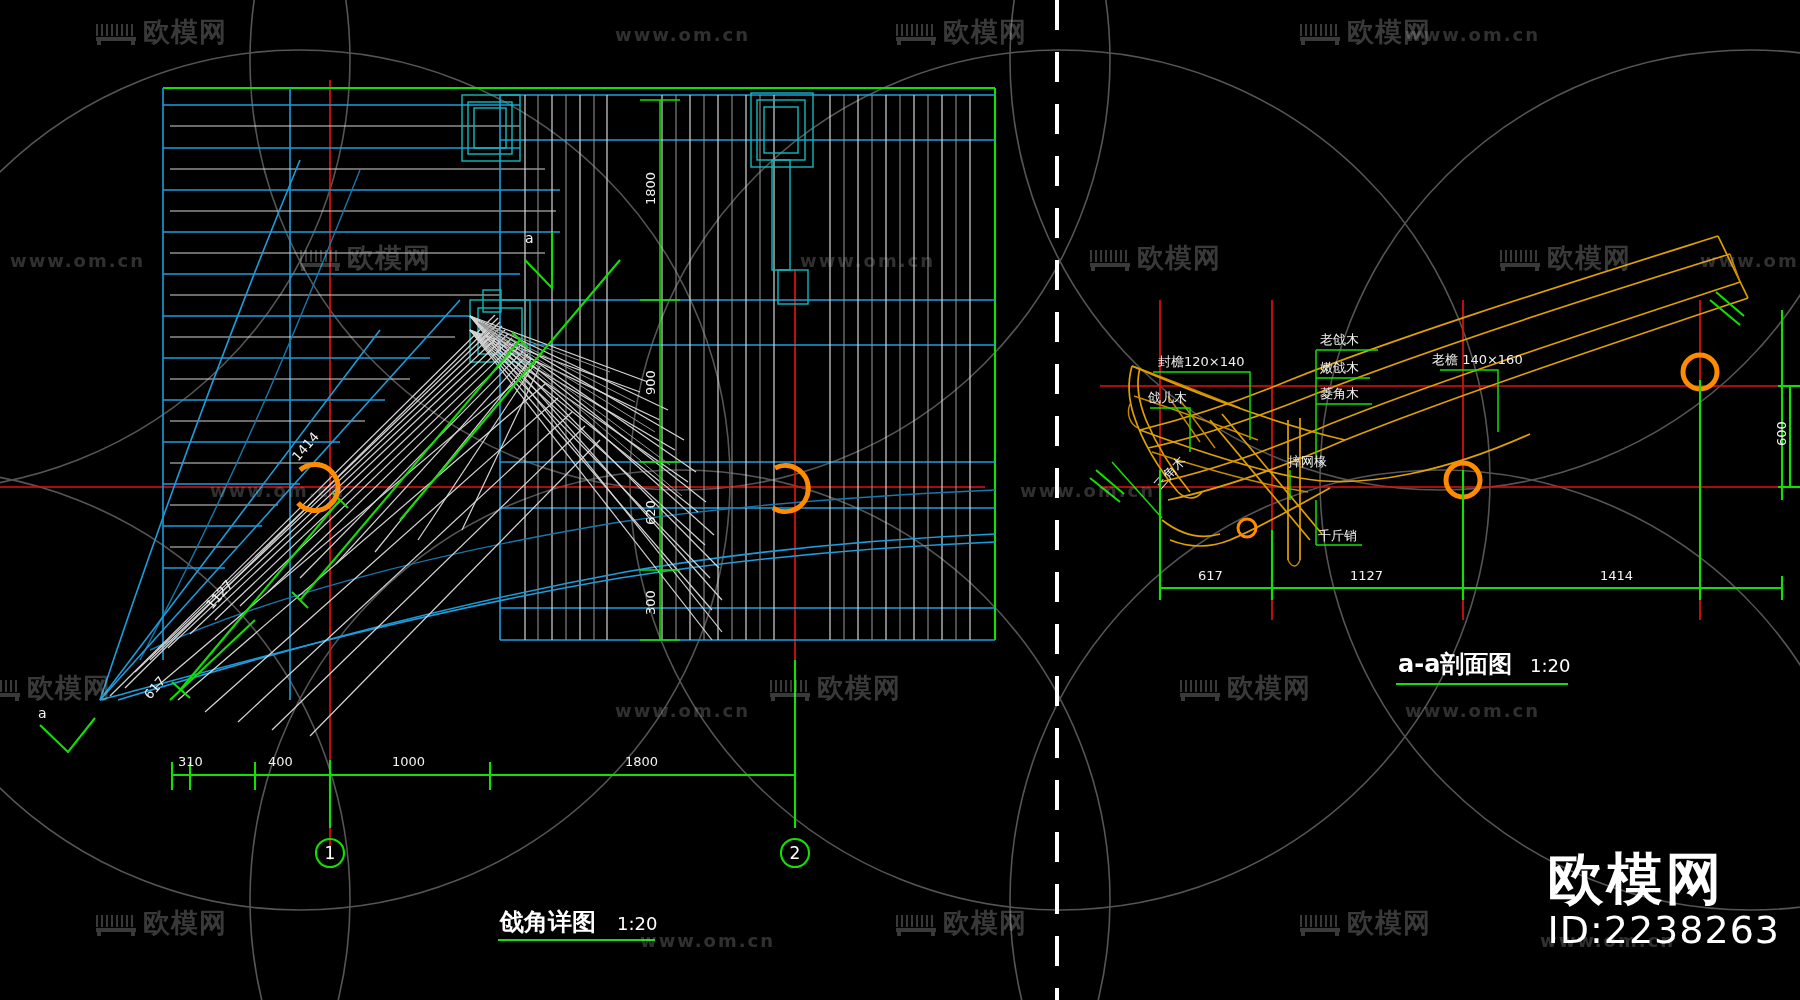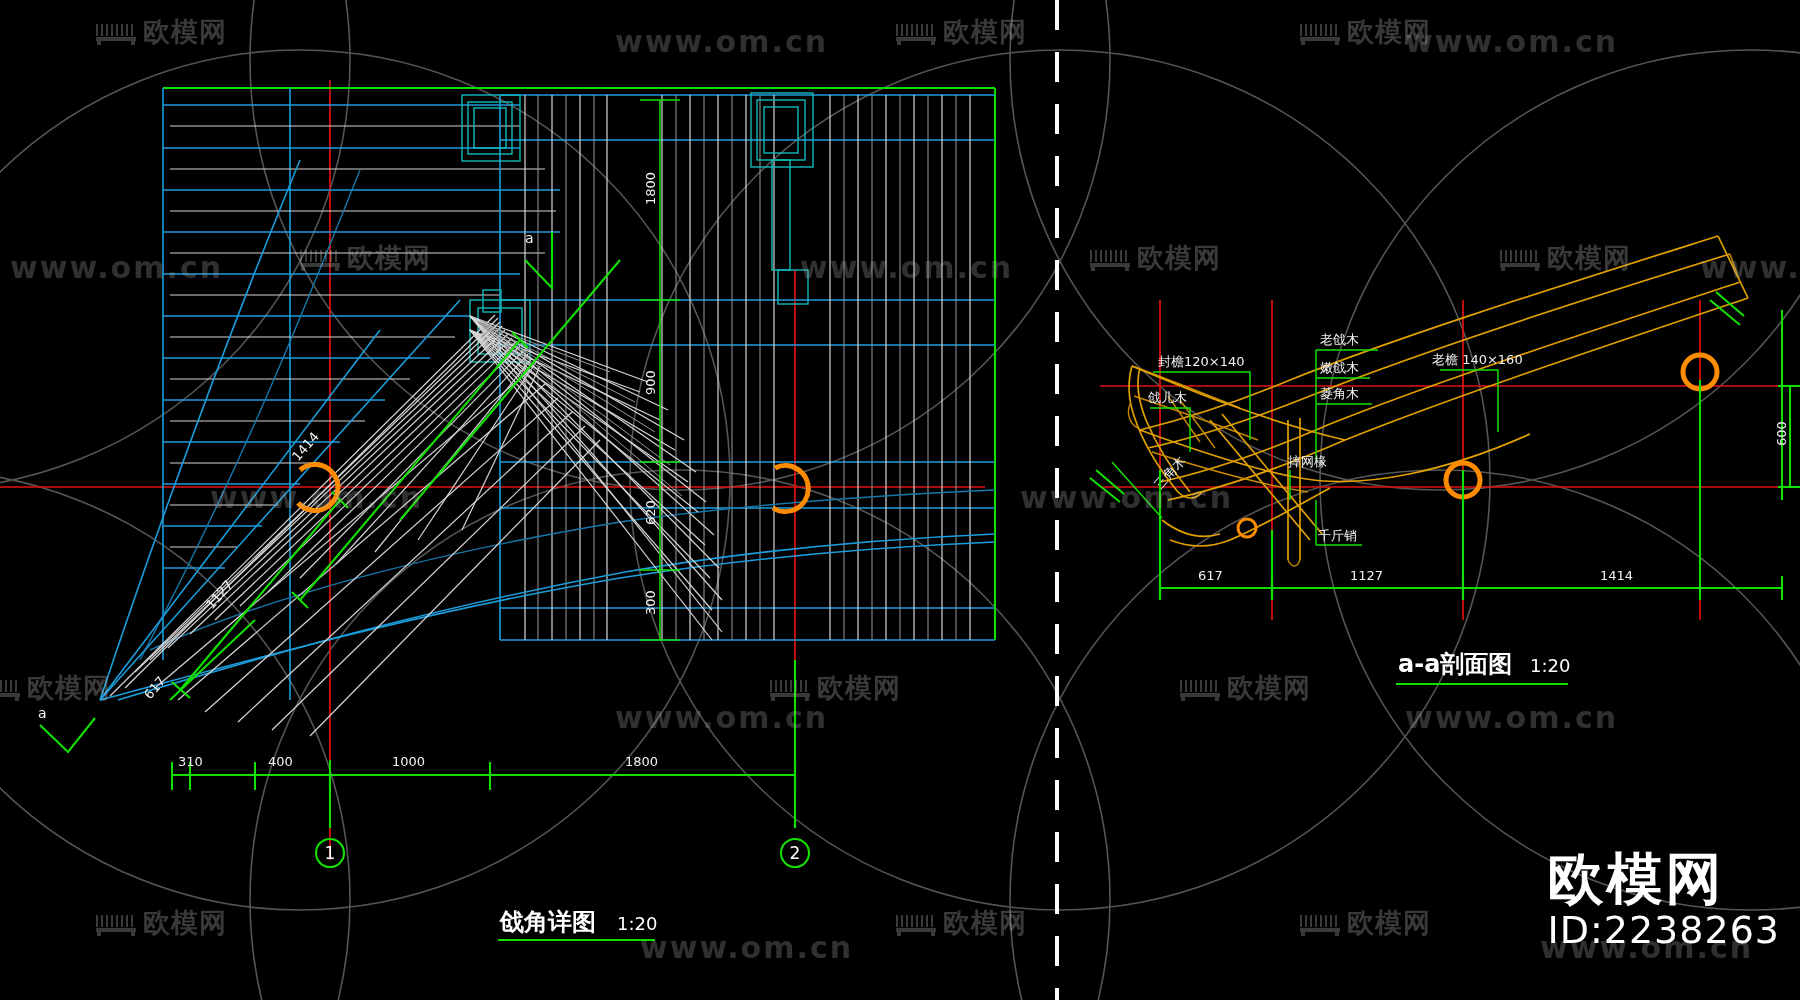--- a/index.html
+++ b/index.html
@@ -4,21 +4,21 @@
 <title>CAD Drawing</title>
 <style>
   html,body{margin:0;padding:0;background:#000;}
   body{width:1800px;height:1000px;overflow:hidden;position:relative;
        font-family:"Liberation Sans","DejaVu Sans",sans-serif;}
   #stage{position:absolute;left:0;top:0;width:1800px;height:1000px;background:#000;overflow:hidden;}
   #cad{position:absolute;left:0;top:0;width:1800px;height:1000px;}
   .wm-layer{position:absolute;left:0;top:0;width:1800px;height:1000px;pointer-events:none;}
   .wm{position:absolute;color:rgba(190,190,190,.30);font-size:27px;font-weight:bold;
       letter-spacing:1px;white-space:nowrap;font-family:"DejaVu Sans",sans-serif;}
-  .wm.small{font-size:30px;color:rgba(185,185,185,.26);letter-spacing:2px;}
+  .wm.small{font-size:18px;color:rgba(185,185,185,.26);letter-spacing:2px;}
   .wm .sofa{display:inline-block;width:40px;height:24px;vertical-align:-4px;margin-right:7px;
       background:
         linear-gradient(to right, rgba(190,190,190,.30) 0 2px, transparent 2px 5px) 0 3px/5px 12px repeat-x,
         linear-gradient(rgba(190,190,190,.30),rgba(190,190,190,.30)) 0 16px/40px 4px no-repeat,
         linear-gradient(rgba(190,190,190,.30),rgba(190,190,190,.30)) 1px 20px/4px 4px no-repeat,
         linear-gradient(rgba(190,190,190,.30),rgba(190,190,190,.30)) 35px 20px/4px 4px no-repeat;}
   .brand{position:absolute;right:20px;bottom:46px;text-align:left;color:#fff;
          font-family:"DejaVu Sans",sans-serif;}
   .brand .bn{font-size:56px;font-weight:bold;letter-spacing:3px;line-height:1.05;}
   .brand .bid{font-size:38px;letter-spacing:1px;line-height:1.2;}

